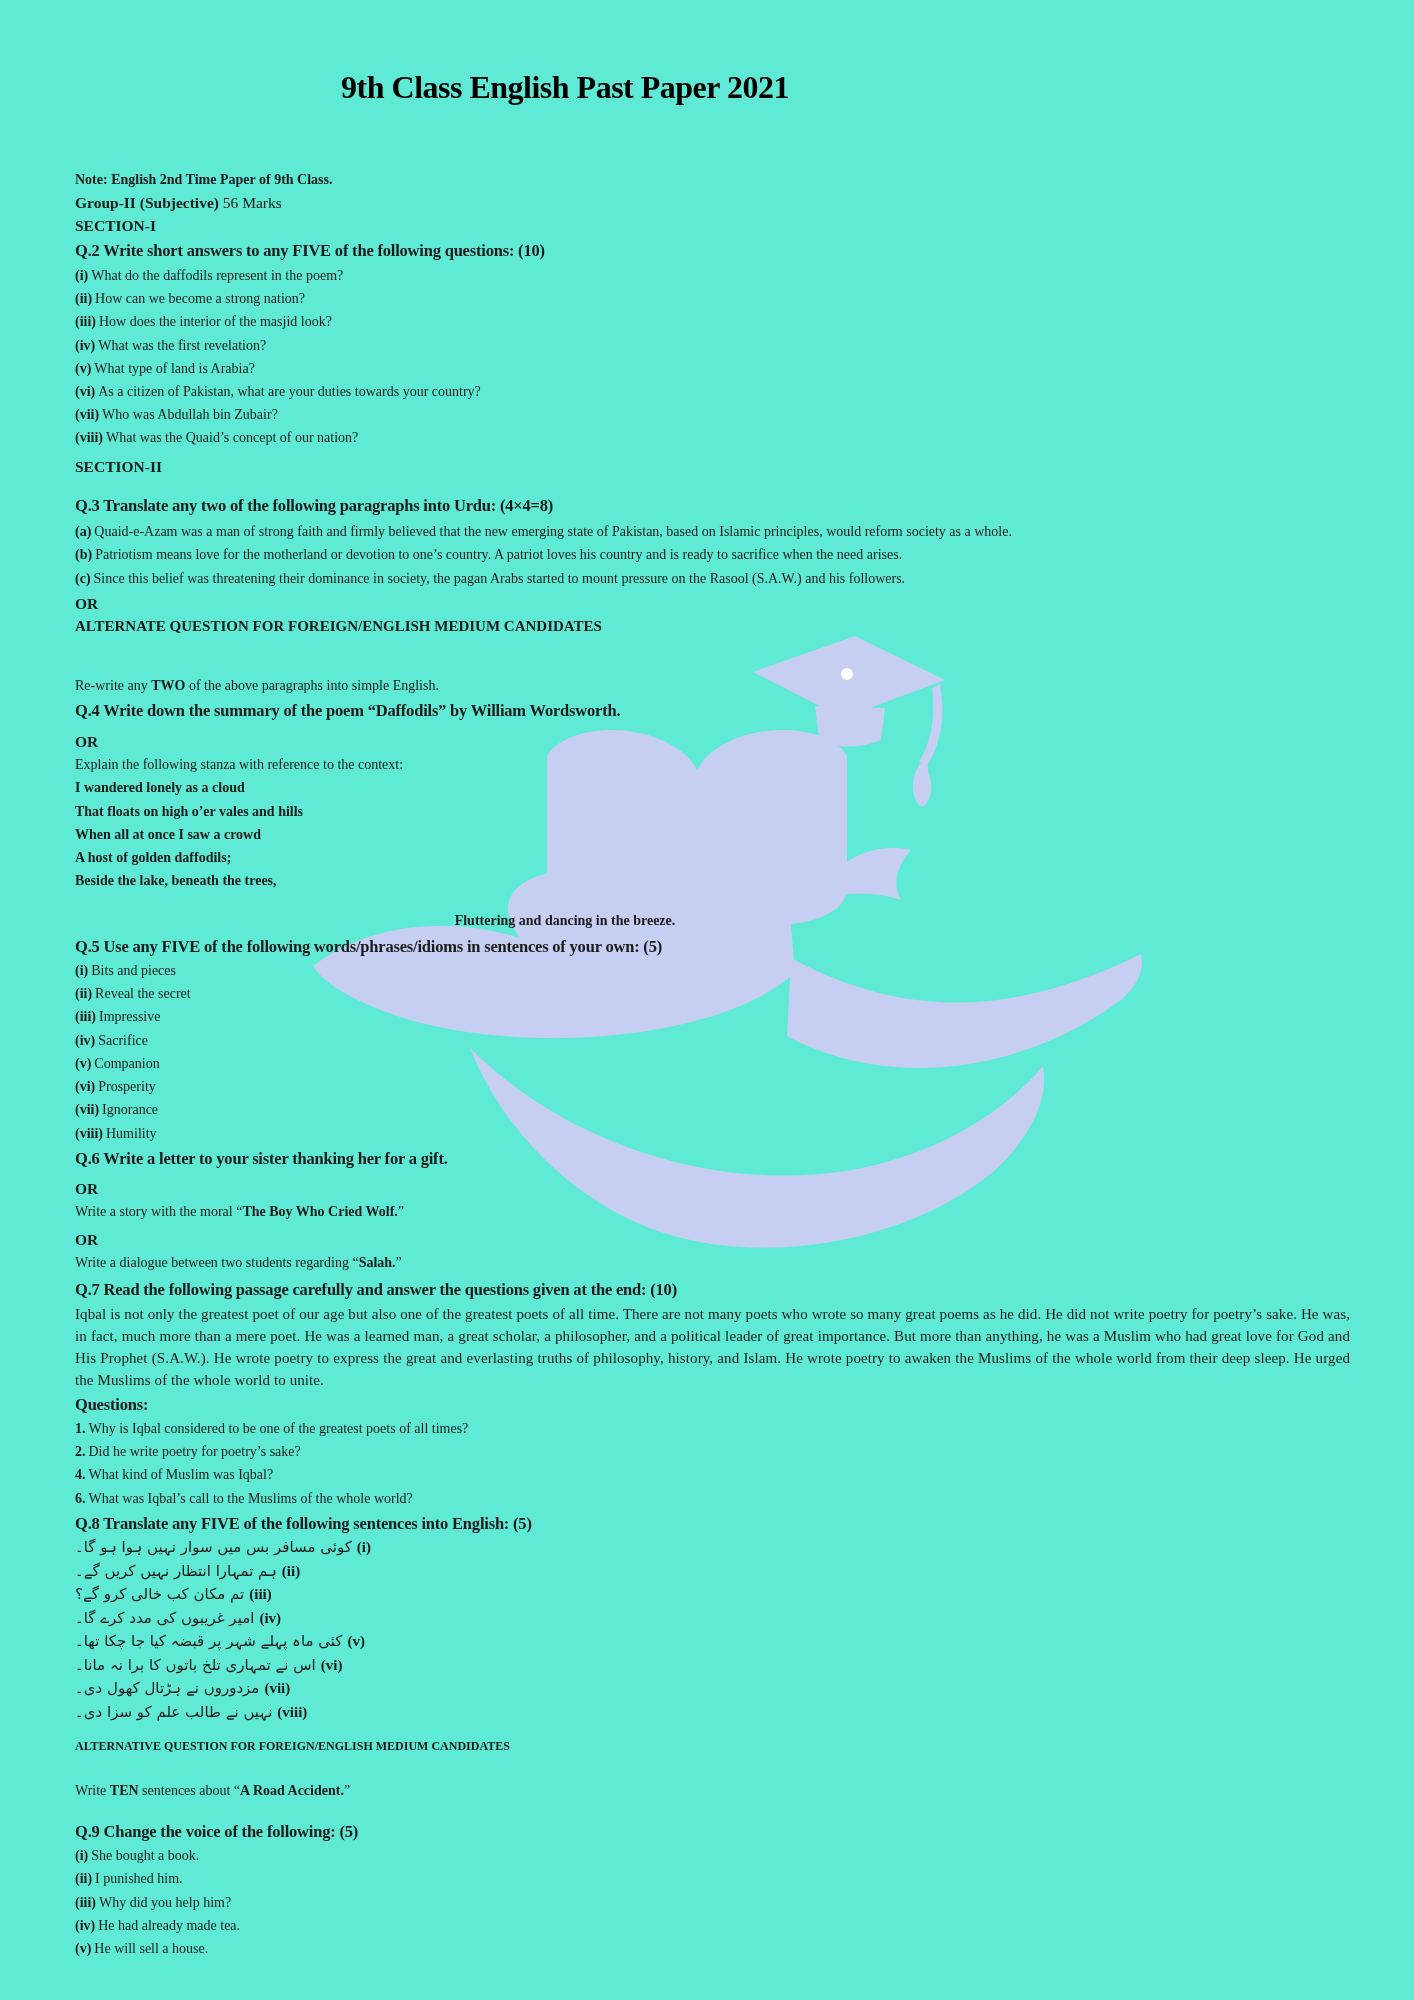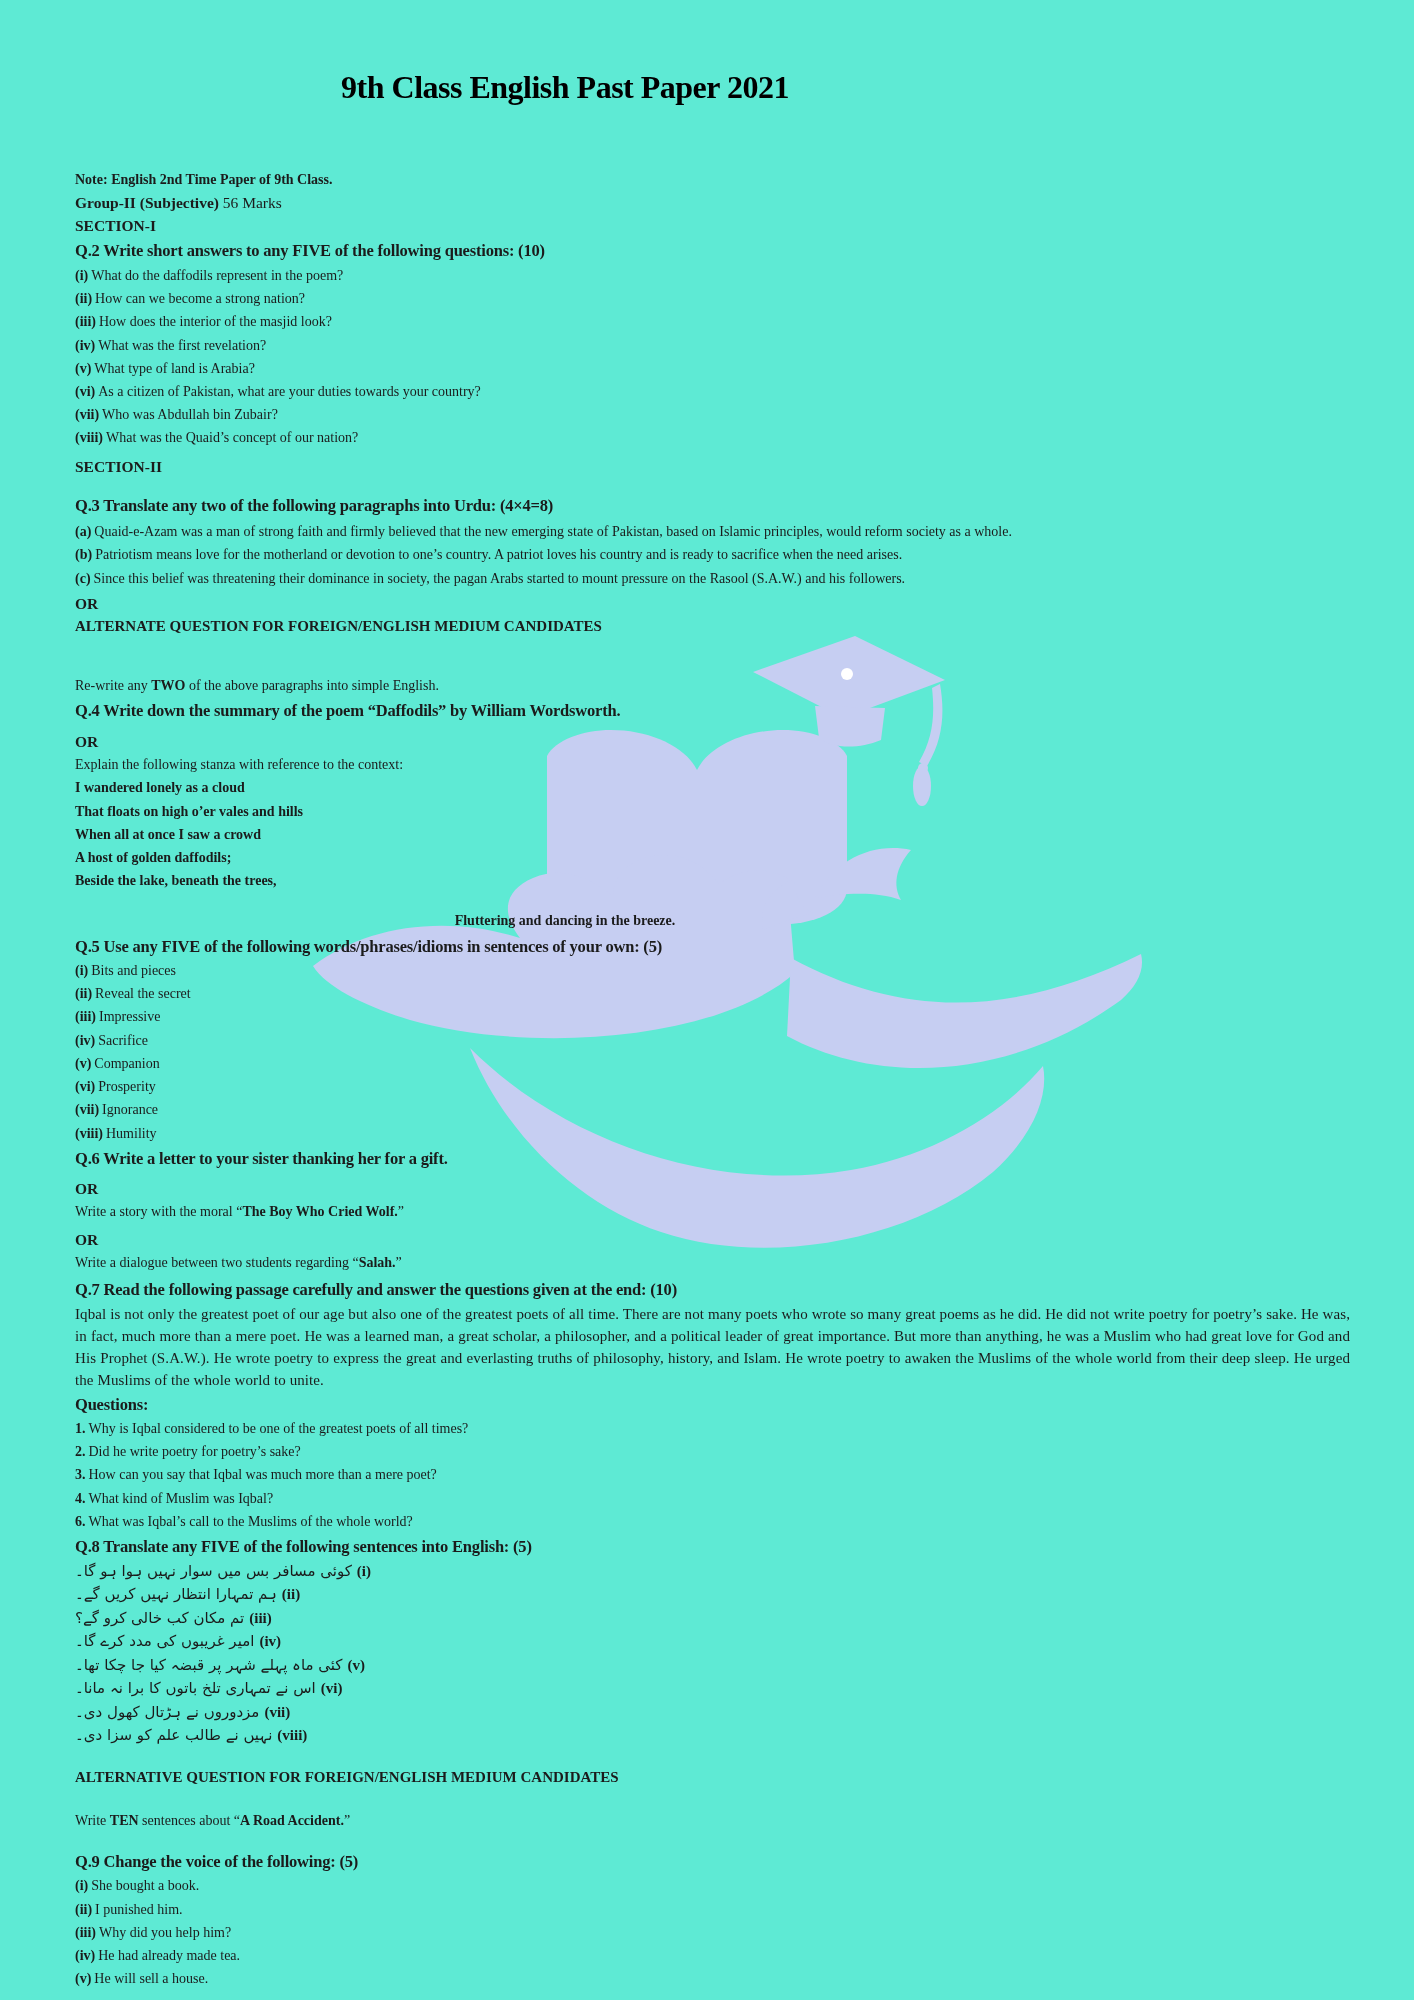--- a/index.html
+++ b/index.html
@@ -109,35 +109,34 @@
     <div class="line"><span>Write a story with the moral “</span><span class="b">The Boy Who Cried Wolf.</span><span>”</span></div>
     <div class="cline" style="margin-top:4px">OR</div>
     <div class="line"><span>Write a dialogue between two students regarding “</span><span class="b">Salah.</span><span>”</span></div>
 
     <div class="qhead" style="margin-top:4px">Q.7 Read the following passage carefully and answer the questions given at the end: (10)</div>
     <p class="passage">Iqbal is not only the greatest poet of our age but also one of the greatest poets of all time. There are not many poets who wrote so many great poems as he did. He did not write poetry for poetry’s sake. He was, in fact, much more than a mere poet. He was a learned man, a great scholar, a philosopher, and a political leader of great importance. But more than anything, he was a Muslim who had great love for God and His Prophet (S.A.W.). He wrote poetry to express the great and everlasting truths of philosophy, history, and Islam. He wrote poetry to awaken the Muslims of the whole world from their deep sleep. He urged the Muslims of the whole world to unite.</p>
 
     <div class="qhead">Questions:</div>
     <div class="line"><span class="lbl">1.</span><span>Why is Iqbal considered to be one of the greatest poets of all times?</span></div>
     <div class="line"><span class="lbl">2.</span><span>Did he write poetry for poetry’s sake?</span></div>
-    <div class="line"><span class="lbl">3.</span><span>How can you say that Iqbal was much more than a mere poet?</span></div>
     <div class="line"><span class="lbl">4.</span><span>What kind of Muslim was Iqbal?</span></div>
     <div class="line"><span class="lbl">6.</span><span>What was Iqbal’s call to the Muslims of the whole world?</span></div>
 
     <div class="qhead">Q.8 Translate any FIVE of the following sentences into English: (5)</div>
     <div class="urdu"><span class="lbl">(i)</span><span>کوئی مسافر بس میں سوار نہیں ہوا ہو گا۔</span></div>
     <div class="urdu"><span class="lbl">(ii)</span><span>ہم تمہارا انتظار نہیں کریں گے۔</span></div>
     <div class="urdu"><span class="lbl">(iii)</span><span>تم مکان کب خالی کرو گے؟</span></div>
     <div class="urdu"><span class="lbl">(iv)</span><span>امیر غریبوں کی مدد کرے گا۔</span></div>
     <div class="urdu"><span class="lbl">(v)</span><span>کئی ماہ پہلے شہر پر قبضہ کیا جا چکا تھا۔</span></div>
     <div class="urdu"><span class="lbl">(vi)</span><span>اس نے تمہاری تلخ باتوں کا برا نہ مانا۔</span></div>
     <div class="urdu"><span class="lbl">(vii)</span><span>مزدوروں نے ہڑتال کھول دی۔</span></div>
     <div class="urdu"><span class="lbl">(viii)</span><span>نہیں نے طالب علم کو سزا دی۔</span></div>
 
-    <div class="cline" style="margin-top:18px;font-size:15px">ALTERNATIVE QUESTION FOR FOREIGN/ENGLISH MEDIUM CANDIDATES</div>
+    <div class="cline" style="margin-top:11px;font-size:12px">ALTERNATIVE QUESTION FOR FOREIGN/ENGLISH MEDIUM CANDIDATES</div>
 
     <div class="line" style="margin-top:20px"><span>Write </span><span class="b">TEN</span><span> sentences about “</span><span class="b">A Road Accident.</span><span>”</span></div>
 
     <div class="qhead" style="margin-top:18px">Q.9 Change the voice of the following: (5)</div>
     <div class="line"><span class="lbl">(i)</span><span>She bought a book.</span></div>
     <div class="line"><span class="lbl">(ii)</span><span>I punished him.</span></div>
     <div class="line"><span class="lbl">(iii)</span><span>Why did you help him?</span></div>
     <div class="line"><span class="lbl">(iv)</span><span>He had already made tea.</span></div>
     <div class="line"><span class="lbl">(v)</span><span>He will sell a house.</span></div>
 

